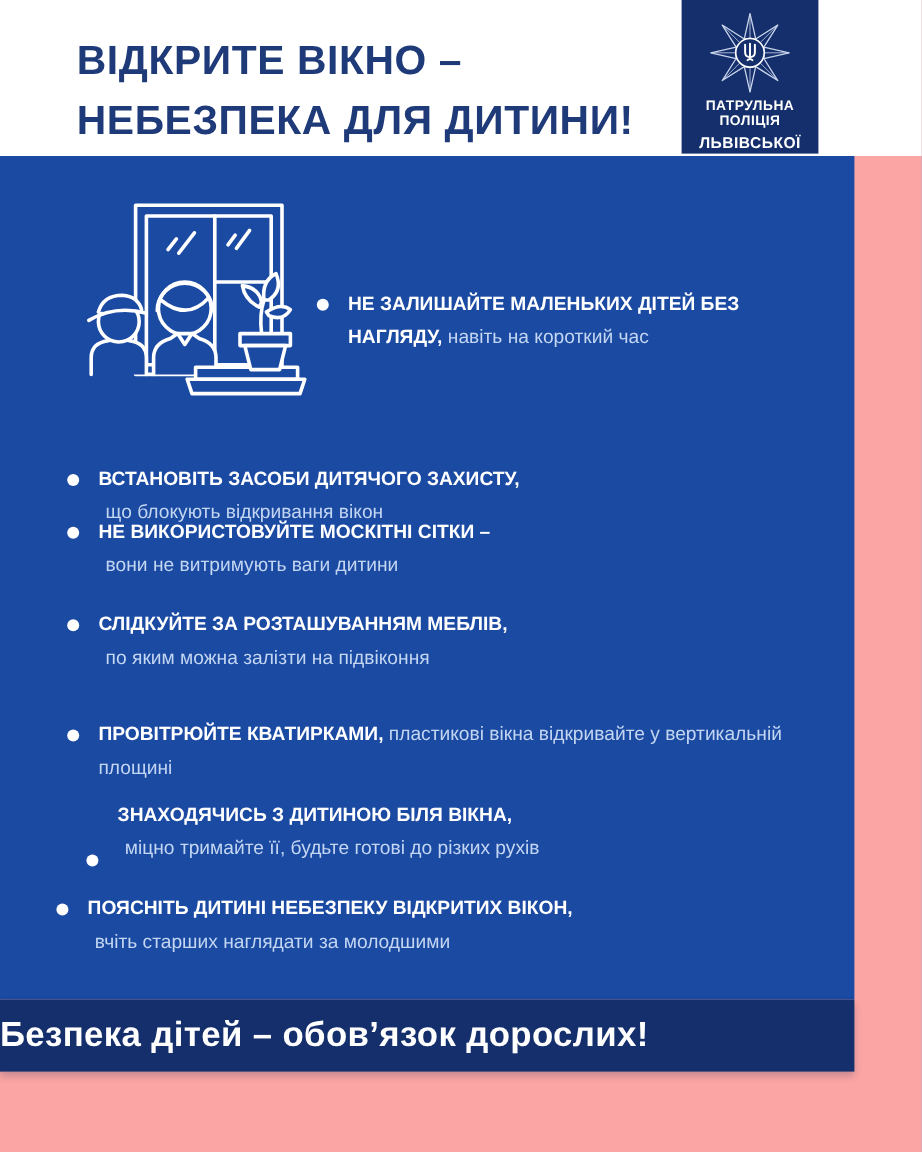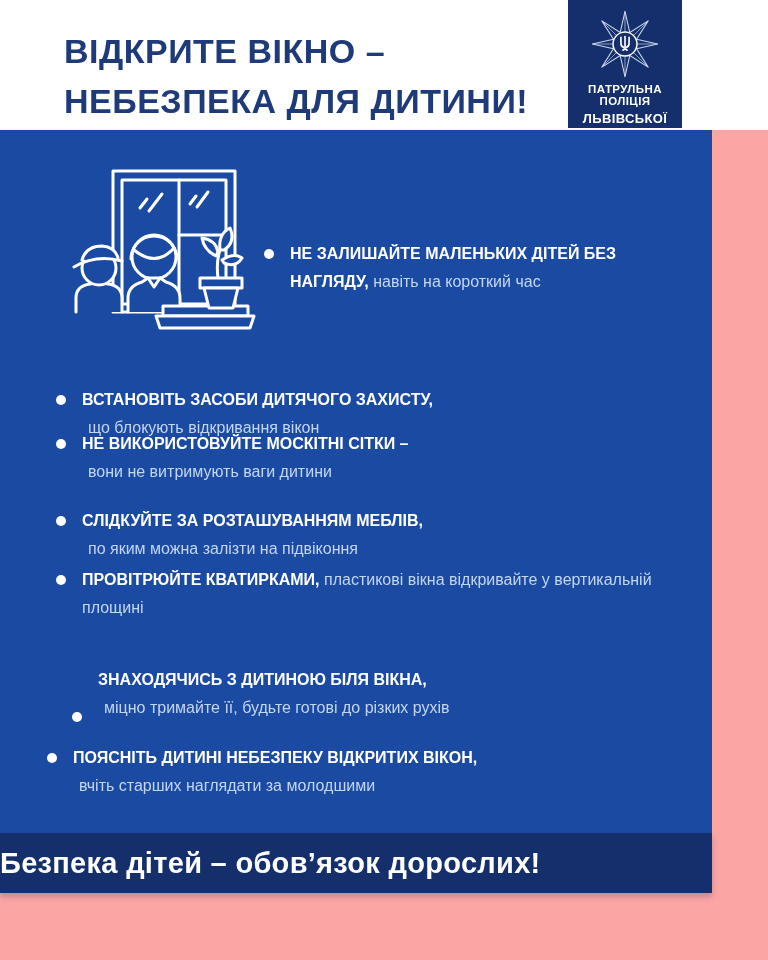--- a/index.html
+++ b/index.html
@@ -42,21 +42,21 @@
   .tip .bold{font-weight:bold;color:#ffffff;}
   .tip .regular{color:#c3d6f2;font-weight:normal;}
   .tip.block-reg .regular{display:block;padding-left:6px;}
   .tip.inline-reg .regular{display:inline;}
 
   .tip-1{left:264px;top:110px;width:375px;}
   .tip-1 p{width:348px;}
   .tip-2{left:56px;top:212px;width:620px;margin-top:44px;}
   .tip-3{left:56px;top:300px;width:620px;}
   .tip-4{left:56px;top:377px;width:620px;}
-  .tip-5{left:56px;top:436px;width:612px;}
+  .tip-5{left:56px;top:469px;width:612px;}
   .tip-5 p{width:585px;}
   .tip-6{left:72px;top:536px;width:620px;align-items:flex-end;}
   .tip-7{left:47px;top:614px;width:620px;}
 
   
   .footer-bar{
     position:absolute;left:0;top:833px;width:712px;height:60px;
     background:#142f6b;display:flex;align-items:center;justify-content:flex-start;
     box-shadow:0 4px 6px rgba(40,50,80,0.25);
   }

